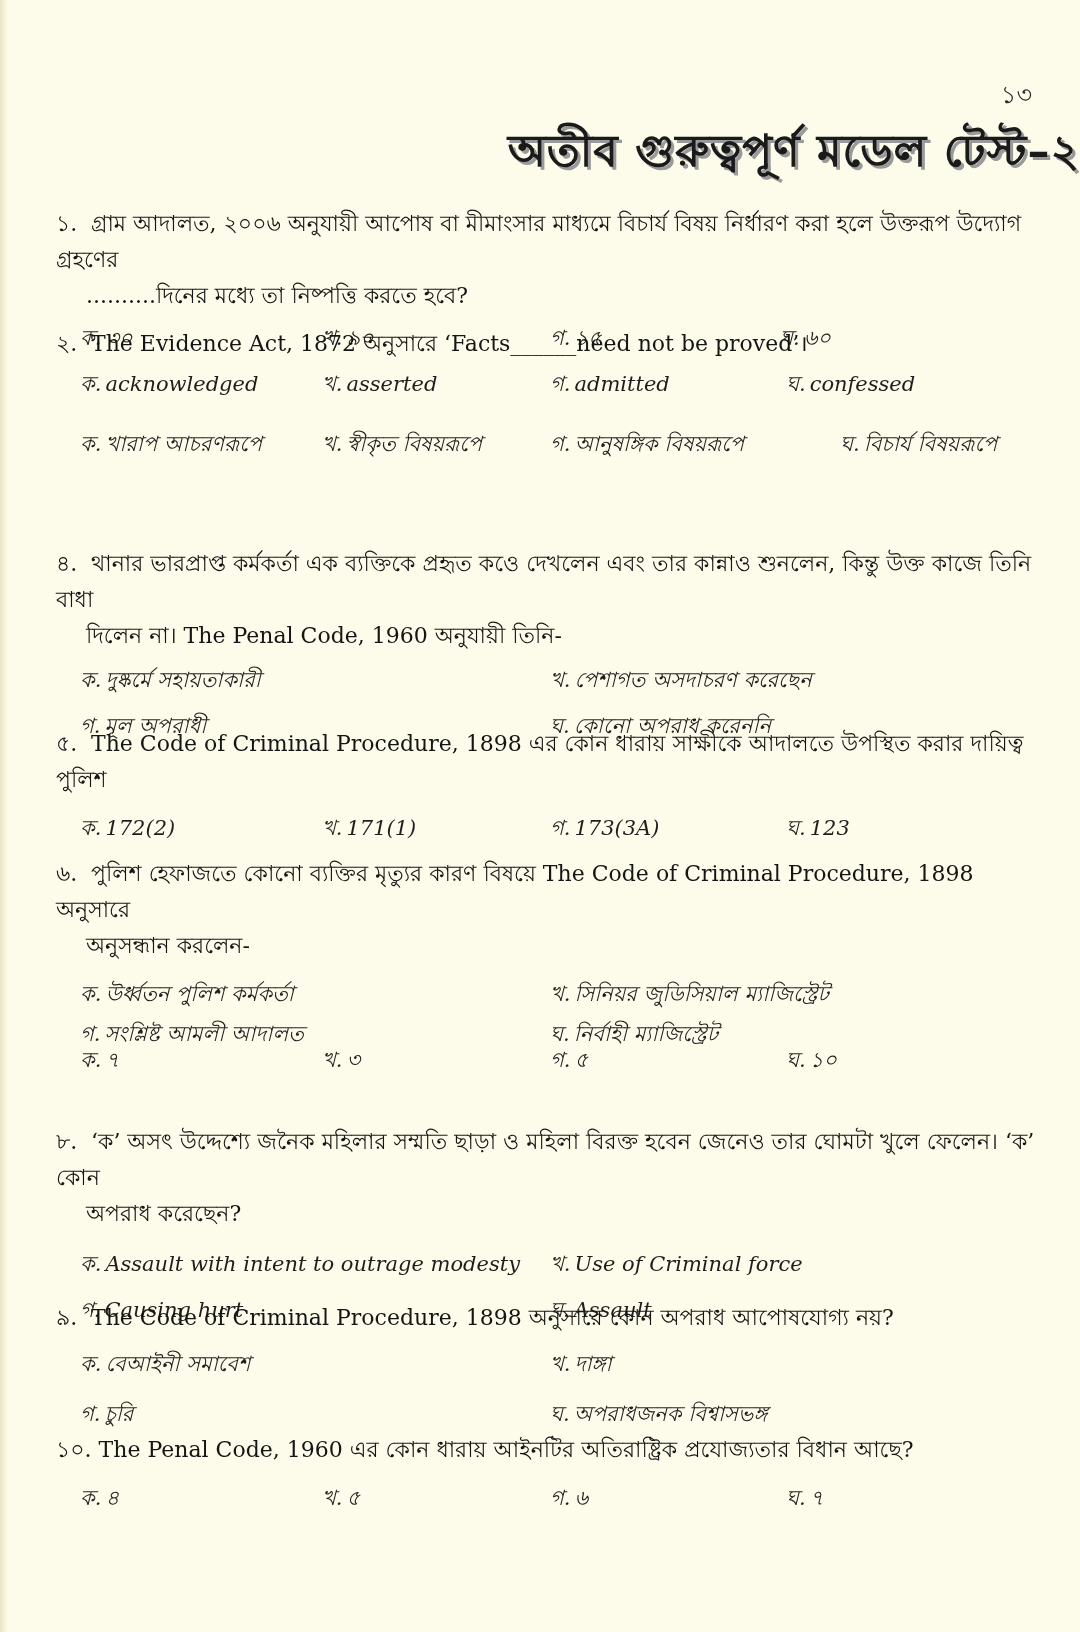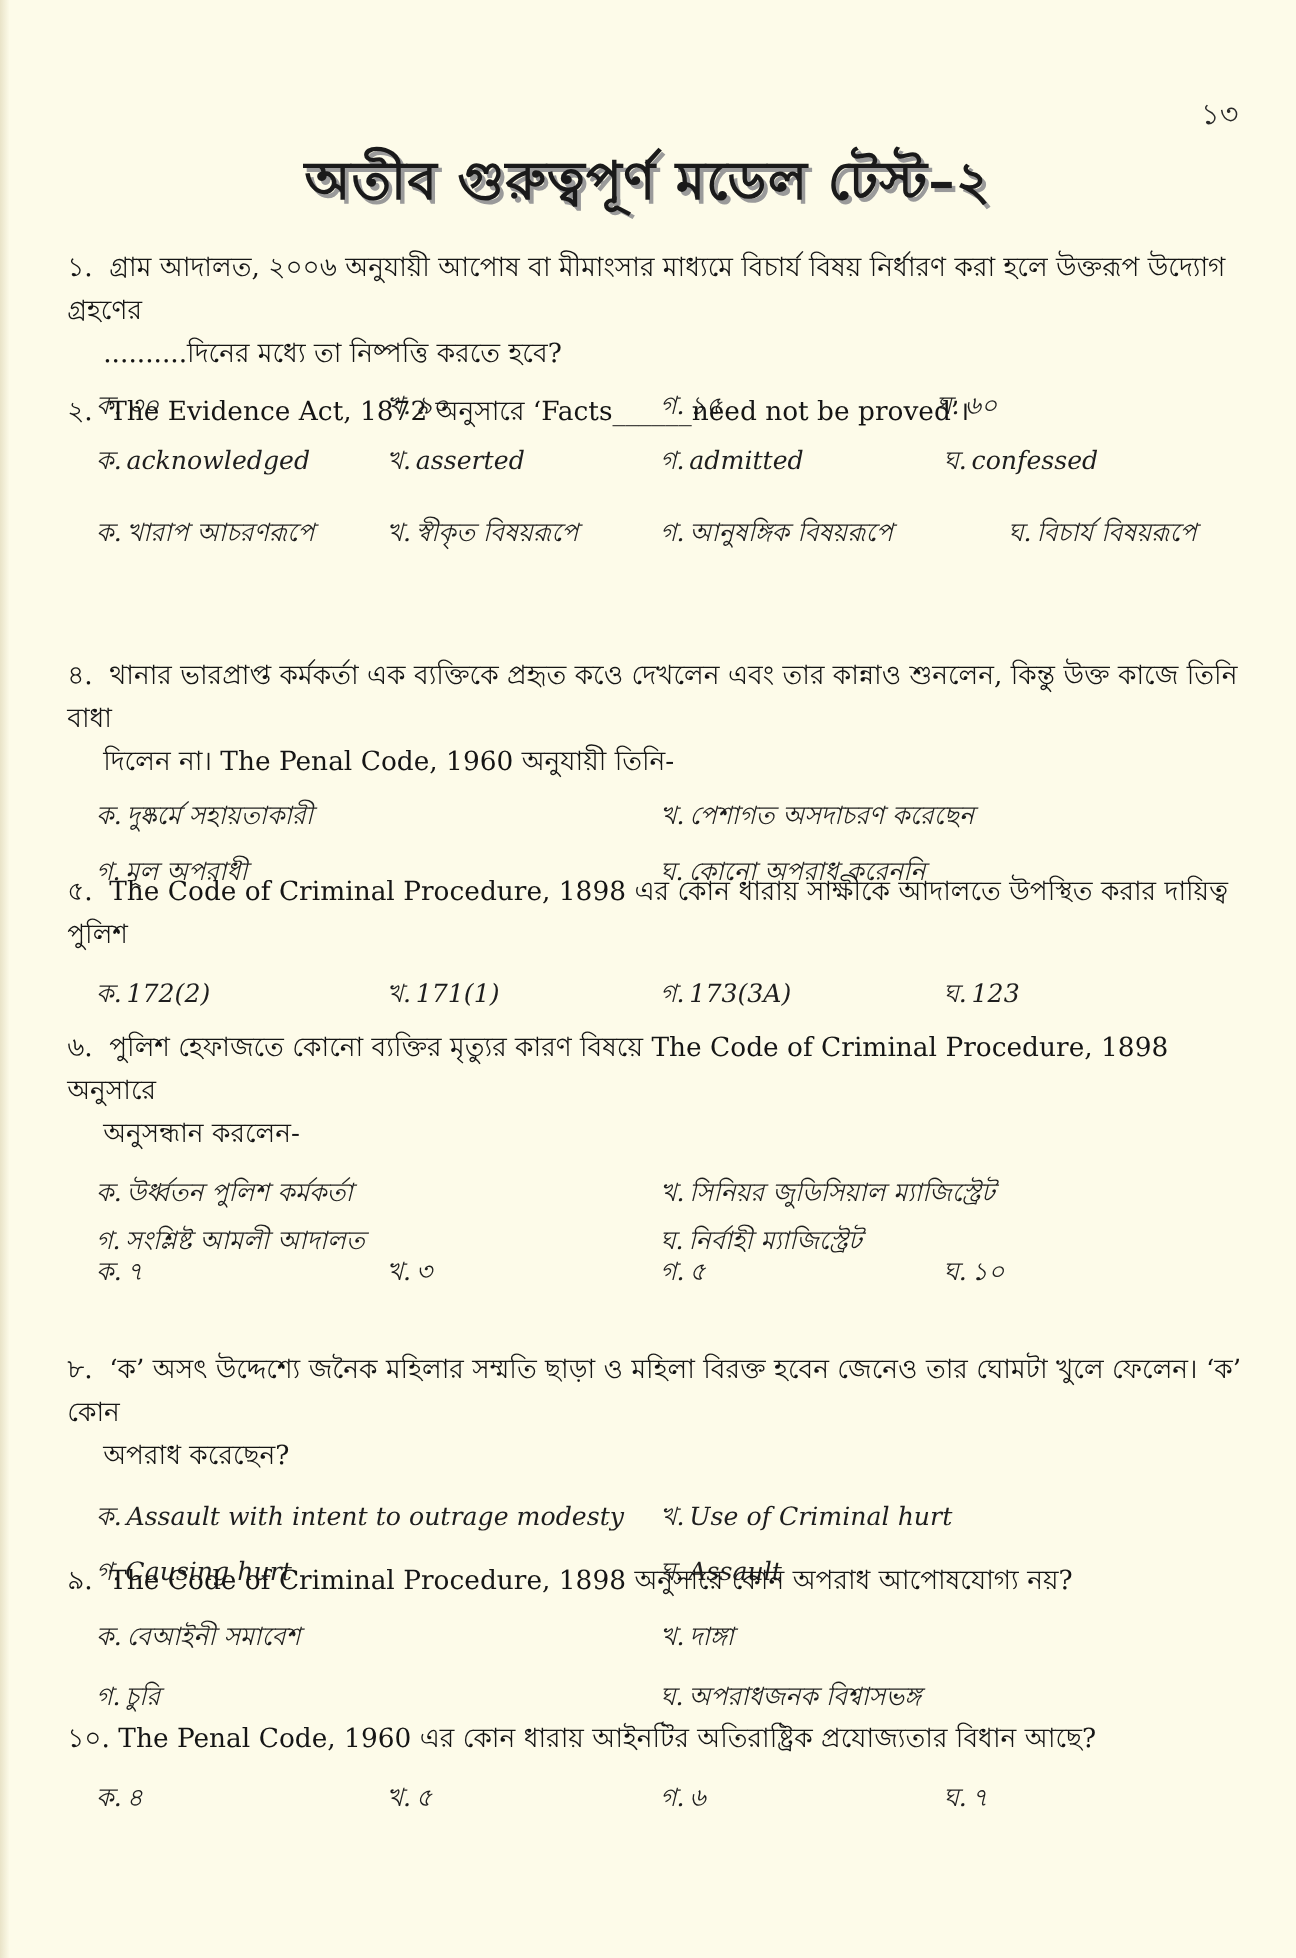--- a/index.html
+++ b/index.html
@@ -13,21 +13,21 @@
   .page-edge {
     position: absolute; left: 0; top: 0; bottom: 0; width: 8px;
     background: linear-gradient(to right, #e9e3c8, #fdfbe9);
   }
   .page-number {
     position: absolute; top: 76px; right: 48px;
     font-size: 24px; color: #2a2a2a;
   }
   .title {
     position: absolute; top: 118px; left: 0; right: 0;
-    text-align: center;
+    text-align: right;
     font-size: 44px; font-weight: bold; letter-spacing: 1px;
     color: #1a1a1a;
     text-shadow: 3px 3px 0 #9a9a9a;
   }
   .questions {
     position: absolute; left: 56px; right: 40px; top: 206px;
   }
   .q { position: absolute; left: 0; right: 0; }
   .q-text {
     font-size: 22px; font-weight: normal; line-height: 36px; color: #151515;
@@ -141,21 +141,21 @@
   </div>
 
   <div class="q" style="top:918px">
     <div class="q-text">
       <span class="num">৮.</span>
       <span>‘ক’ অসৎ উদ্দেশ্যে জনৈক মহিলার সম্মতি ছাড়া ও মহিলা বিরক্ত হবেন জেনেও তার ঘোমটা খুলে ফেলেন। ‘ক’ কোন</span>
       <span class="cont">অপরাধ করেছেন?</span>
     </div>
     <div class="opts" style="margin-top:14px">
       <div class="opt" style="left:24px"><span class="lbl">ক.</span><span>Assault with intent to outrage modesty</span></div>
-      <div class="opt" style="left:494px"><span class="lbl">খ.</span><span>Use of Criminal hurt</span></div>
+      <div class="opt" style="left:494px"><span class="lbl">খ.</span><span>Use of Criminal force</span></div>
     </div>
     <div class="opts" style="margin-top:10px">
       <div class="opt" style="left:24px"><span class="lbl">গ.</span><span>Causing hurt</span></div>
       <div class="opt" style="left:494px"><span class="lbl">ঘ.</span><span>Assault</span></div>
     </div>
   </div>
 
   <div class="q" style="top:1094px">
     <div class="q-text">
       <span class="num">৯.</span>

